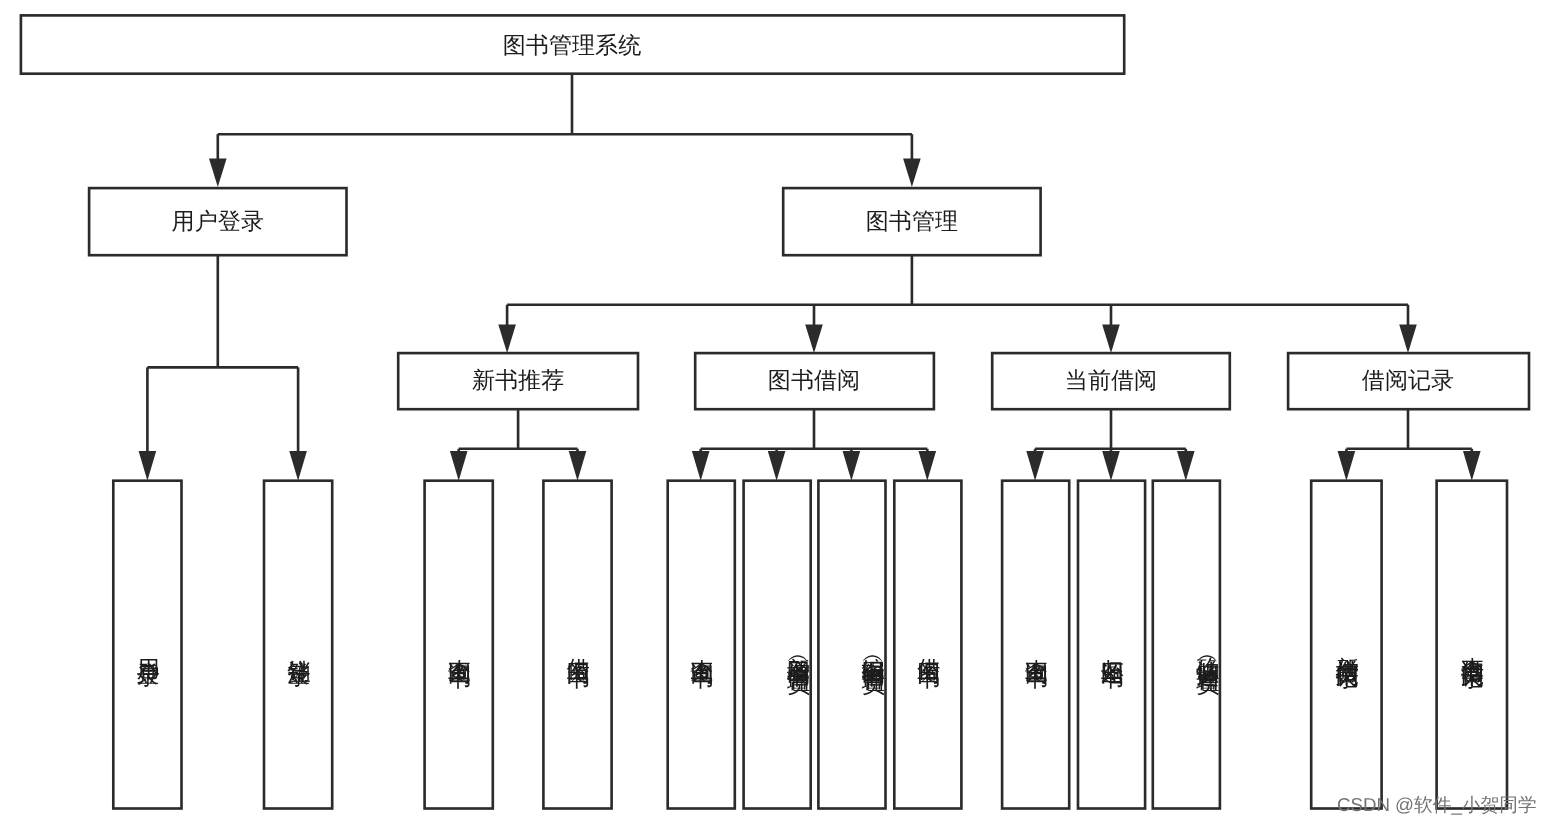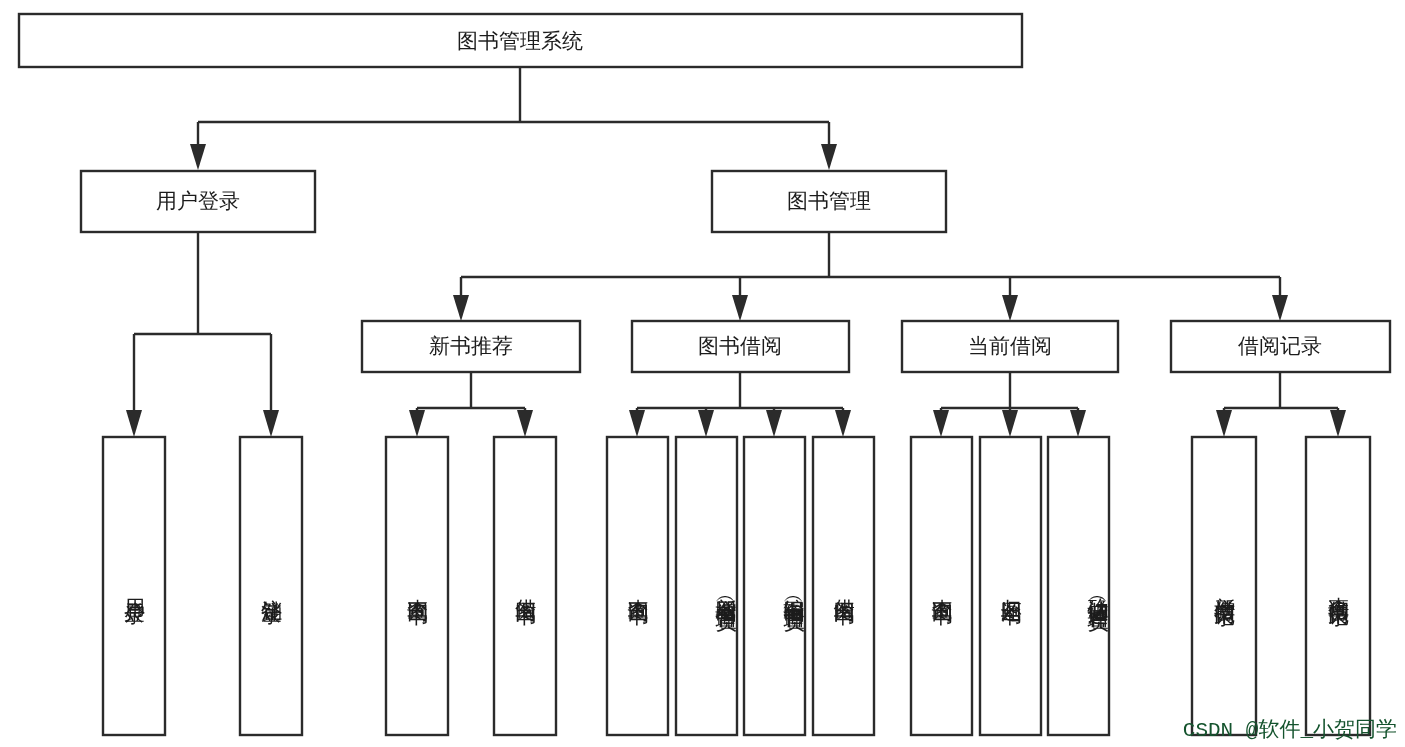--- a/index.html
+++ b/index.html
@@ -63,23 +63,23 @@
     display: flex;
     align-items: center;
     justify-content: center;
     text-align: center;
     pointer-events: none;
   }
   .watermark {
     position: absolute;
     right: 8px;
     bottom: 4px;
-    font-family: Liberation Mono, monospace;
-    font-size: 21px;
-    color: #14532d;
+    font-family: Liberation Sans, sans-serif;
+    font-size: 17px;
+    color: #737373;
     white-space: nowrap;
   }
 </style>
 </head>
 <body>
 
 <div id="diagram-root">
 
   <svg id="flow-svg" viewBox="0 0 1405 747">
 

